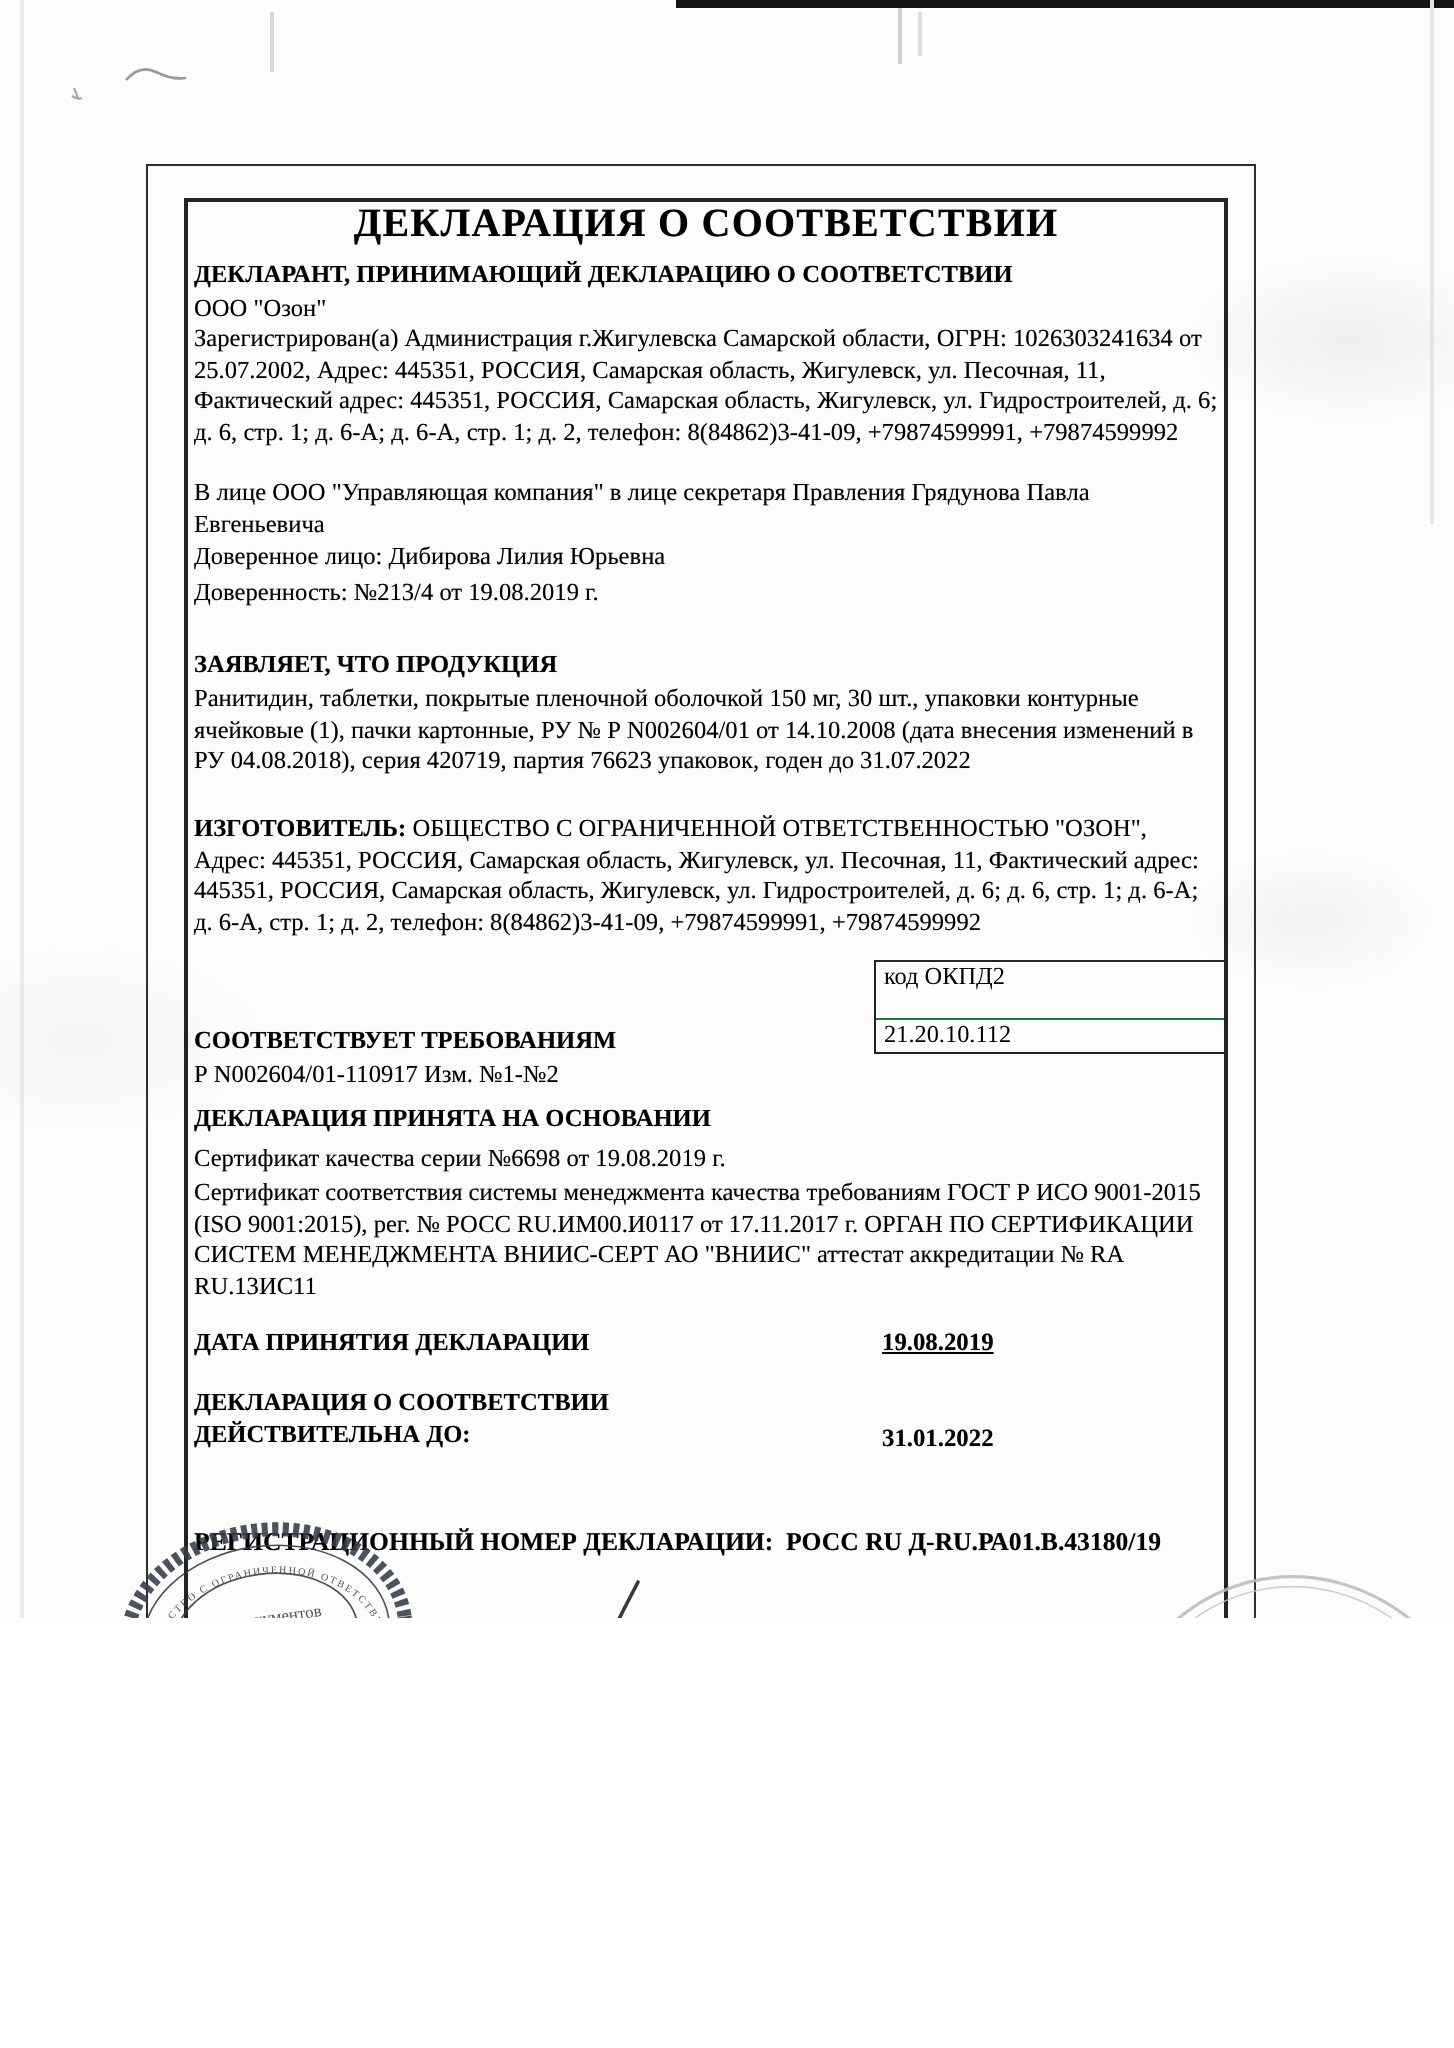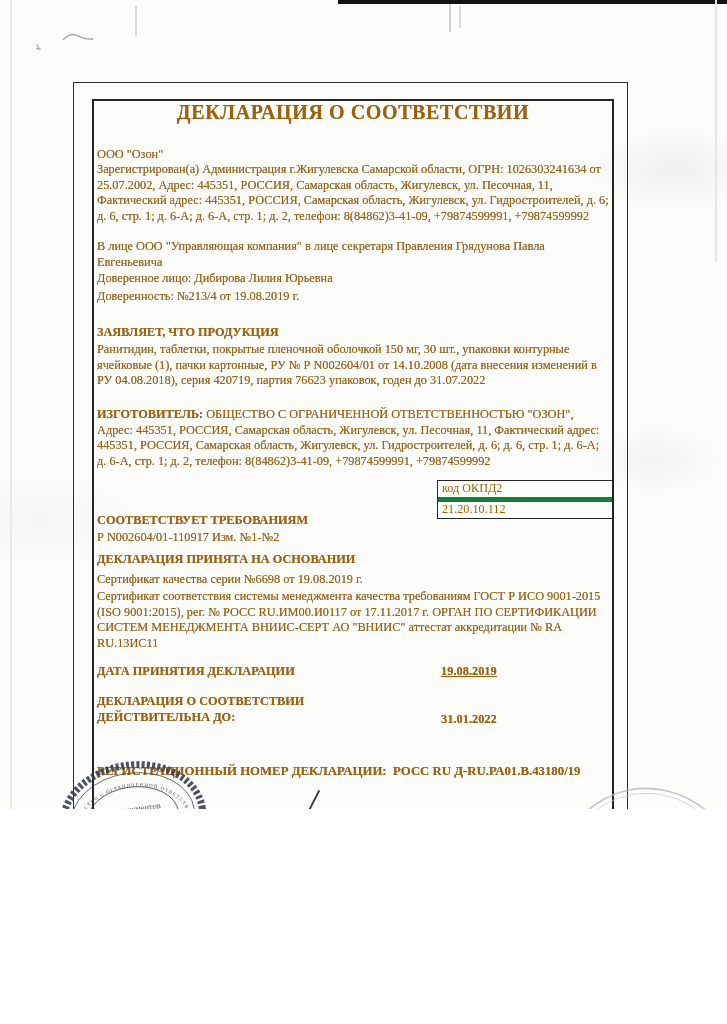--- a/index.html
+++ b/index.html
@@ -1,39 +1,39 @@
 <!DOCTYPE html>
 <html><head>
 <meta charset="utf-8">
 <style>
   html,body{margin:0;padding:0;background:#ffffff;}
   .page{
     position:relative;width:727px;height:809px;overflow:hidden;
     background:#fcfcfb;
     font-family:"Liberation Serif","DejaVu Serif",serif;
-    color:#a16207;
+    color:#000000;
   }
   .page::before{
     content:"";position:absolute;inset:0;pointer-events:none;
     background:
       radial-gradient(120px 60px at 675px 170px, rgba(120,120,120,.10), rgba(120,120,120,0) 70%),
       radial-gradient(90px 50px at 655px 460px, rgba(120,120,120,.08), rgba(120,120,120,0) 70%),
       radial-gradient(140px 70px at 40px 520px, rgba(120,120,120,.05), rgba(120,120,120,0) 70%),
       radial-gradient(160px 80px at 300px 960px, rgba(120,120,120,.05), rgba(120,120,120,0) 70%);
   }
   .abs{position:absolute;}
   .outer-frame{left:73px;top:82px;width:553px;height:779px;border:1.5px solid #2e2e30;}
   .inner-frame{left:92px;top:99px;width:518px;height:748px;border:2px solid #232325;}
   .sec{left:97px;width:512px;font-size:12.3px;line-height:15.7px;text-align:left;
        text-shadow:0 0 .4px rgba(20,20,30,.45);}
   .b{font-weight:bold;}
   h1.sec{font-size:20px;line-height:22px;letter-spacing:.6px;text-align:center;margin:0;font-weight:bold;}
   p.sec,div.sec{margin:0;}
   .okpd-box{left:437px;top:480px;width:174px;border:1.4px solid #232325;font-size:12.2px;line-height:15px;background:rgba(255,255,255,.6);}
-  .okpd-box .row1{border-bottom:5px solid #15803d;padding:0 0 1px 4px;}
+  .okpd-box .row1{border-bottom:1px solid #15803d;padding:0 0 13px 4px;}
   .okpd-box .row2{padding:0 0 1px 4px;}
   .value-date{left:441px;font-size:12.4px;font-weight:bold;text-shadow:0 0 .4px rgba(20,20,30,.45);}
   .sig-line{border-top:1.4px solid #26262a;height:0;}
   .caption{font-size:10.5px;text-align:left;text-shadow:0 0 .3px rgba(20,20,30,.4);}
   .artifact{pointer-events:none;}
   .stamp{pointer-events:none;}
 </style>
 </head>
 <body>
 
@@ -48,20 +48,21 @@
   <svg class="abs artifact" style="left:25px;top:24px;" width="90" height="34" viewBox="0 0 90 34">
     <path d="M38,16 q7,-8 15,-4 t15,3" fill="none" stroke="#9b9b9b" stroke-width="1.3"></path>
     <path d="M12,20 l2,5 M11,24 q3,2 5,1" fill="none" stroke="#a8a8a8" stroke-width="1.1"></path>
   </svg>
 
   <div class="abs outer-frame"></div>
   <div class="abs inner-frame"></div>
 
   <h1 class="abs sec" style="top:101px;">ДЕКЛАРАЦИЯ О СООТВЕТСТВИИ</h1>
 
+  <p class="abs sec b" style="top:130px;">ДЕКЛАРАНТ, ПРИНИМАЮЩИЙ ДЕКЛАРАЦИЮ О СООТВЕТСТВИИ</p>
   <p class="abs sec" style="top:147px;">ООО "Озон"</p>
   <p class="abs sec" style="top:162px;">Зарегистрирован(а) Администрация г.Жигулевска Самарской области, ОГРН: 1026303241634 от 25.07.2002, Адрес: 445351, РОССИЯ, Самарская область, Жигулевск, ул. Песочная, 11, Фактический адрес: 445351, РОССИЯ, Самарская область, Жигулевск, ул. Гидростроителей, д. 6; д. 6, стр. 1; д. 6-А; д. 6-А, стр. 1; д. 2, телефон: 8(84862)3-41-09, +79874599991, +79874599992</p>
   <p class="abs sec" style="top:239px;">В лице ООО "Управляющая компания"  в лице секретаря Правления Грядунова Павла Евгеньевича</p>
   <p class="abs sec" style="top:271px;">Доверенное лицо: Дибирова Лилия Юрьевна</p>
   <p class="abs sec" style="top:289px;">Доверенность: №213/4 от 19.08.2019 г.</p>
 
   <p class="abs sec b" style="top:325px;">ЗАЯВЛЯЕТ, ЧТО ПРОДУКЦИЯ</p>
   <p class="abs sec" style="top:342px;">Ранитидин, таблетки, покрытые пленочной оболочкой 150 мг, 30 шт., упаковки контурные ячейковые (1), пачки картонные, РУ № Р N002604/01 от 14.10.2008 (дата внесения изменений в РУ 04.08.2018), серия 420719, партия 76623 упаковок, годен до 31.07.2022</p>
 
   <p class="abs sec" style="top:407px;"><span class="b">ИЗГОТОВИТЕЛЬ:</span> <span>ОБЩЕСТВО С ОГРАНИЧЕННОЙ ОТВЕТСТВЕННОСТЬЮ "ОЗОН", Адрес: 445351, РОССИЯ, Самарская область, Жигулевск, ул. Песочная, 11, Фактический адрес: 445351, РОССИЯ, Самарская область, Жигулевск, ул. Гидростроителей, д. 6; д. 6, стр. 1; д. 6-А; д. 6-А, стр. 1; д. 2, телефон: 8(84862)3-41-09, +79874599991, +79874599992</span></p>

